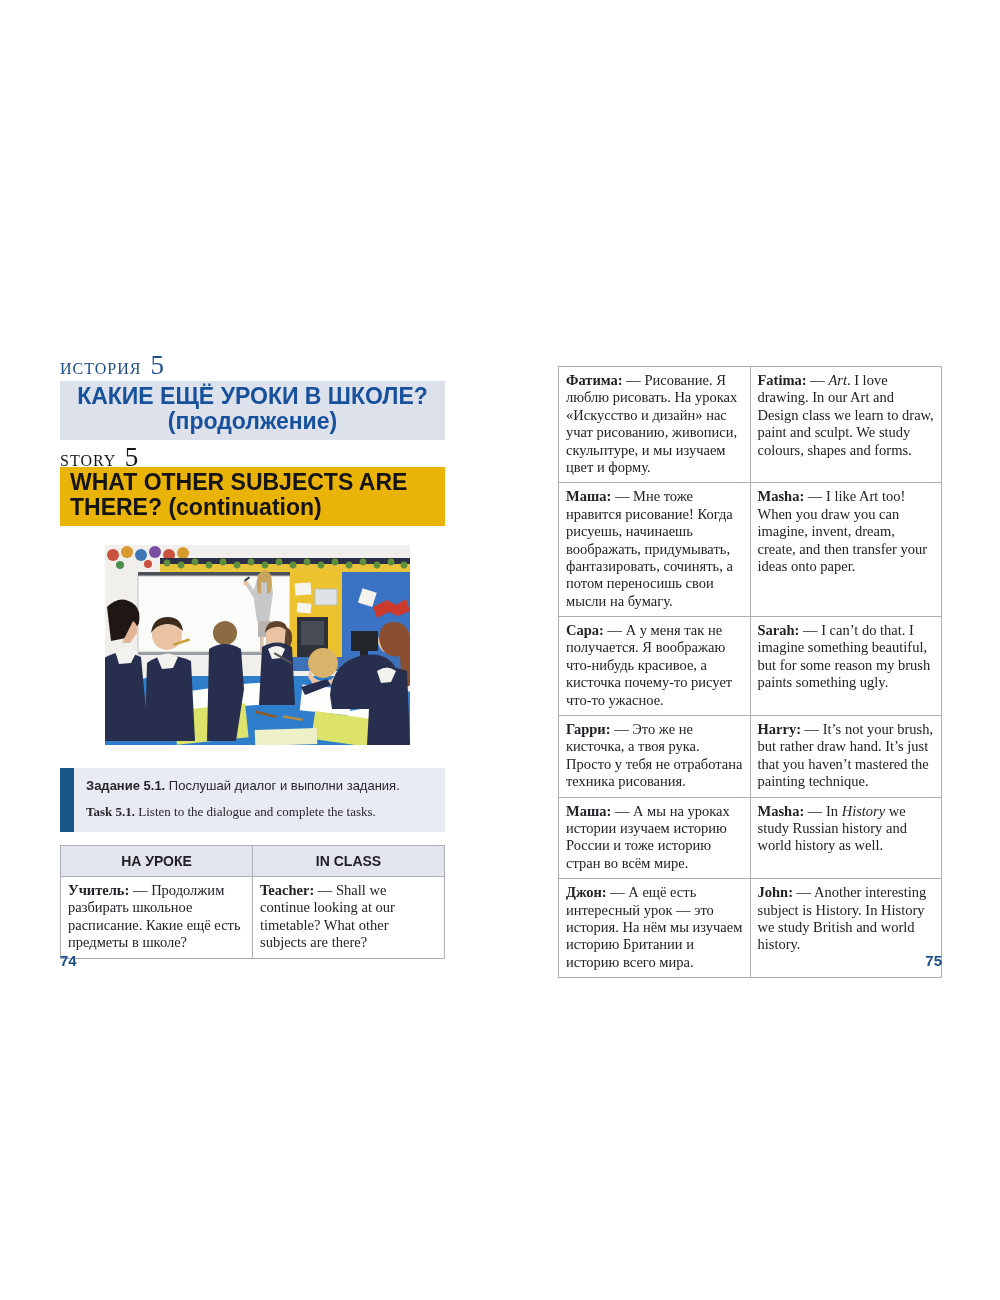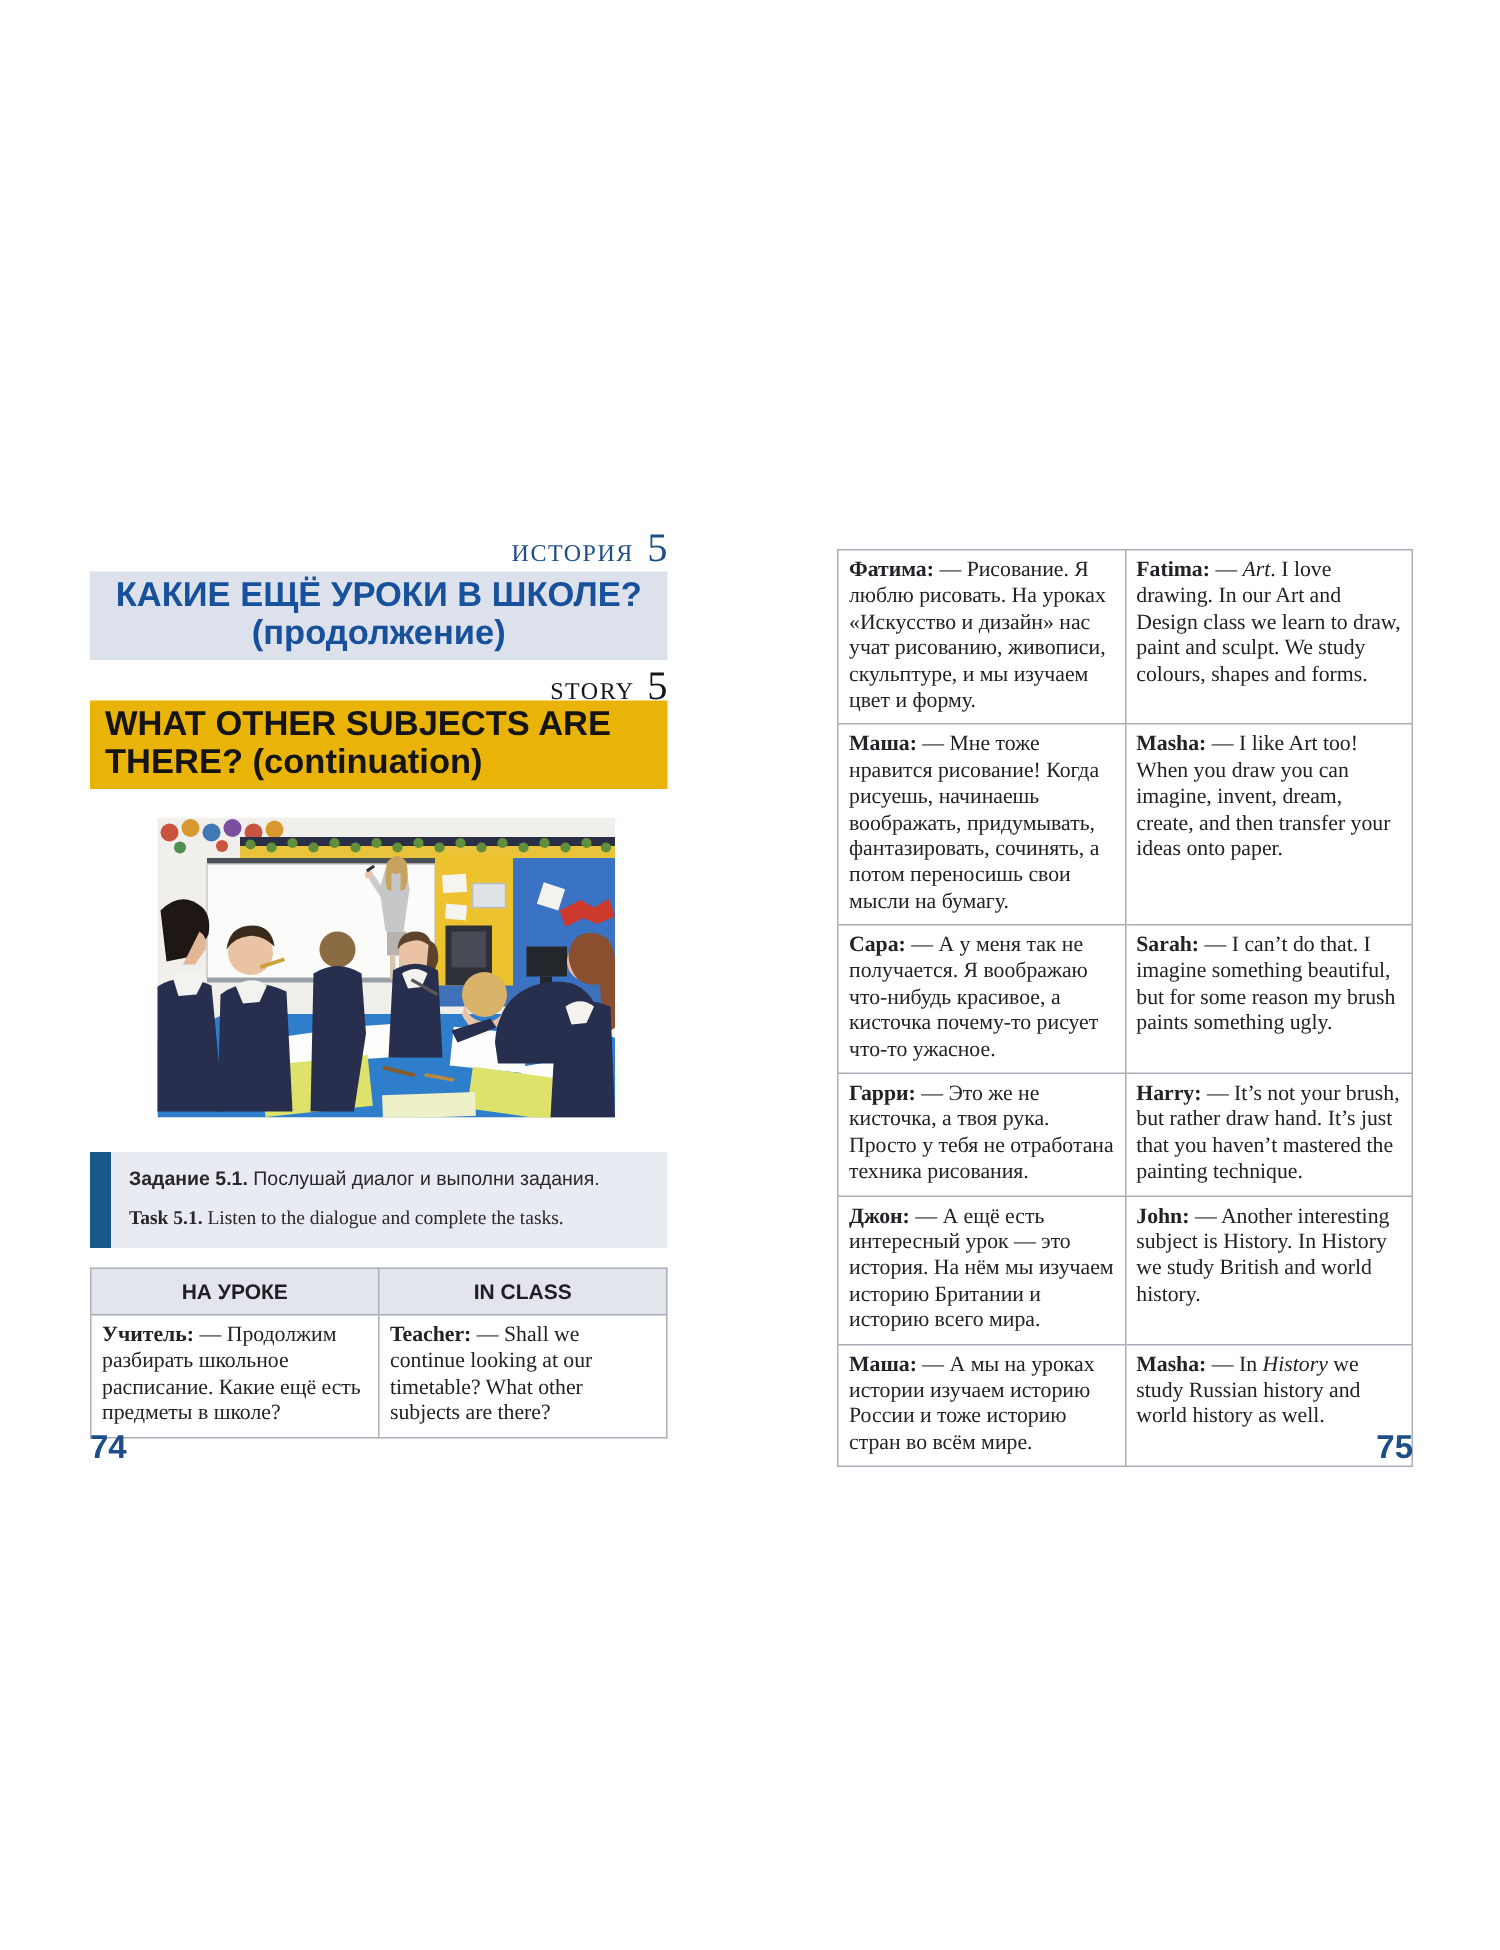--- a/index.html
+++ b/index.html
@@ -4,21 +4,21 @@
 <style>
   * { margin:0; padding:0; box-sizing:border-box; }
   html,body { width:1000px; height:1300px; background:#ffffff;
     font-family:"Liberation Sans", sans-serif; color:#1a1a1a; }
   .spread { position:relative; width:1000px; height:1300px; background:#fff; overflow:hidden; }
 
   .page-col { position:absolute; top:350px; }
   #left-page  { left:60px;  width:385px; }
   #right-page { left:558px; width:384px; }
 
-  .kicker { position:absolute; right:0; width:100%; text-align:right;
+  .kicker { position:absolute; right:0; width:100%; text-align:left;
     font-family:"Liberation Serif", serif; letter-spacing:1px; font-size:16px; }
   .kicker .num { font-size:27px; letter-spacing:0; padding-left:4px; }
   .kicker-ru { top:0; color:#1d4e8a; }
   .kicker-en { top:92px; color:#14161a; }
 
   .band { position:absolute; left:0; width:100%; padding:3px 10px 5px 10px;
     font-weight:bold; font-size:23px; line-height:1.1; }
   .band-ru { top:31px;  background:#dde1ec; color:#17509b;text-align:center; }
   .band-en { top:117px; background:#eab308; color:#141414; }
 
@@ -34,21 +34,21 @@
   table.dlg, table.dlg th, table.dlg td { border:1px solid #a9aeb8; }
   table.dlg th { background:#e3e5ec; font-size:14px; font-weight:bold;
     padding:7px 4px; text-align:center; color:#1d1f24; }
   table.dlg td { width:50%; vertical-align:top; padding:5px 7px 6px 7px;
     font-family:"Liberation Serif", serif; font-size:14.5px; line-height:1.2; color:#202226; }
   table.dlg td b { font-family:"Liberation Serif", serif; }
 
   #left-table { position:absolute; left:0; top:495px; width:100%; }
   #right-table { position:absolute; left:0; top:16px; width:100%; }
 
-  .pagenum { position:absolute; top:602px; font-size:22px; font-weight:bold; color:#1d4e8a; }
+  .pagenum { position:absolute; top:602px; font-size:15px; font-weight:bold; color:#1d4e8a; }
   .pagenum-left { left:0; }
   .pagenum-right { right:0; text-align:right; }
 </style>
 </head>
 <body>
 
 <div class="spread">
 
   <div class="page-col" id="left-page">
 
@@ -220,25 +220,25 @@
         </tr>
         <tr>
           <td><b>Сара:</b> <span>— А у меня так не получается. Я воображаю что-нибудь красивое, а кисточка почему-то рисует что-то ужасное.</span></td>
           <td><b>Sarah:</b> <span><span>— I can’t do that. I imagine something beautiful, but for some reason my brush paints something ugly.</span><i></i><span></span></span></td>
         </tr>
         <tr>
           <td><b>Гарри:</b> <span>— Это же не кисточка, а твоя рука. Просто у тебя не отработана техника рисования.</span></td>
           <td><b>Harry:</b> <span><span>— It’s not your brush, but rather draw hand. It’s just that you haven’t mastered the painting technique.</span><i></i><span></span></span></td>
         </tr>
         <tr>
+          <td><b>Маша:</b> <span>— А мы на уроках истории изучаем историю России и тоже историю стран во всём мире.</span></td>
+          <td><b>Masha:</b> <span><span>— In </span><i>History</i><span> we study Russian history and world history as well.</span></span></td>
+        </tr>
+        <tr>
           <td><b>Джон:</b> <span>— А ещё есть интересный урок — это история. На нём мы изучаем историю Британии и историю всего мира.</span></td>
           <td><b>John:</b> <span><span>— Another interesting subject is History. In History we study British and world history.</span><i></i><span></span></span></td>
-        </tr>
-        <tr>
-          <td><b>Маша:</b> <span>— А мы на уроках истории изучаем историю России и тоже историю стран во всём мире.</span></td>
-          <td><b>Masha:</b> <span><span>— In </span><i>History</i><span> we study Russian history and world history as well.</span></span></td>
         </tr>
       </tbody>
     </table>
     <div class="pagenum pagenum-right">75</div>
   </div>
 
 </div>
 
 </body></html>

